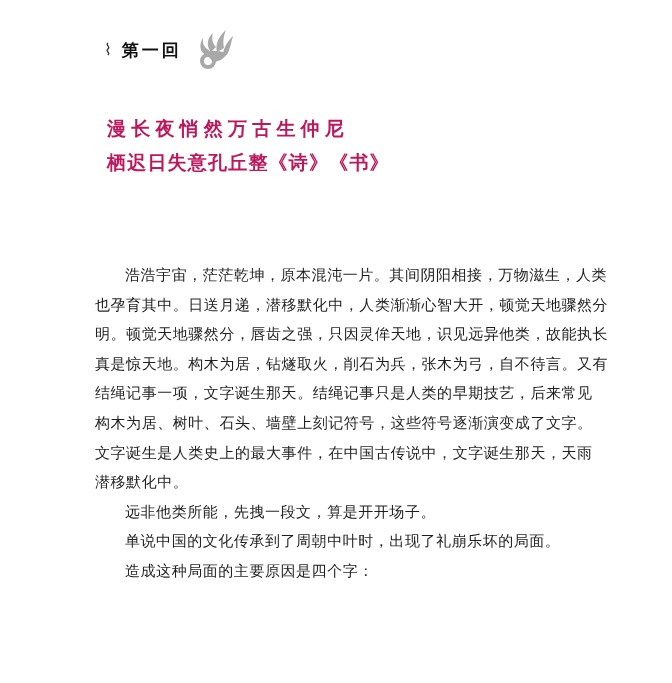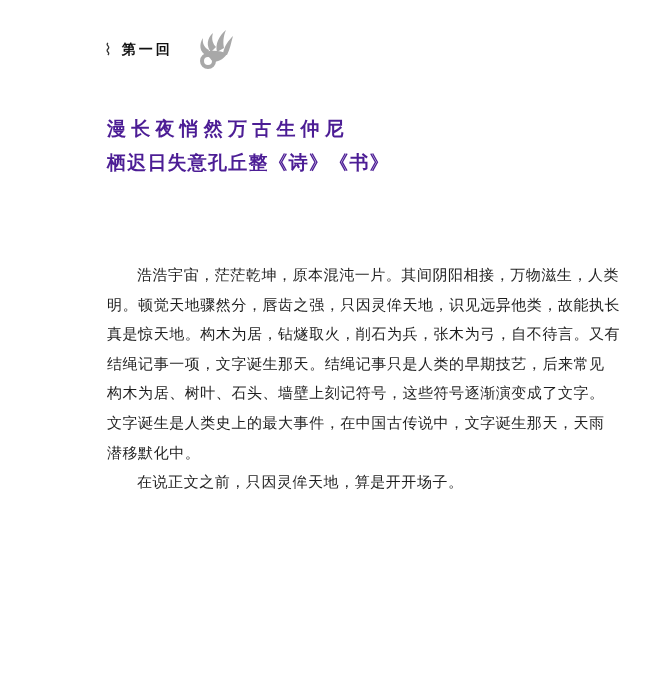--- a/index.html
+++ b/index.html
@@ -23,49 +23,49 @@
       display: flex;
       align-items: center;
     }
     .chapter-mark {
       font-size: 16px;
       color: #333;
       margin-right: 10px;
       line-height: 1;
     }
     .chapter-label {
-      font-size: 14px;
+      font-size: 17px;
       font-weight: bold;
       letter-spacing: 3px;
       color: #111;
     }
     .flame-icon {
       position: absolute;
       left: 193px;
       top: 26px;
       width: 44px;
       height: 44px;
     }
     .title-block {
       position: absolute;
       left: 107px;
       top: 111px;
     }
     .title-line {
       font-size: 19px;
       font-weight: bold;
-      color: #4c1d95;
+      color: #be185d;
       line-height: 34px;
       white-space: nowrap;
     }
     .title-line.l1 { letter-spacing: 5.2px; }
     .title-line.l2 { letter-spacing: 1.2px; }
     .body-text {
       position: absolute;
-      left: 107px;
+      left: 95px;
       top: 261px;
       width: 470px;
       font-size: 15px;
       line-height: 29.6px;
       color: #1e1e1e;
     }
     .line {
       white-space: nowrap;
       display: block;
       height: 29.6px;
@@ -93,21 +93,24 @@
 </svg>
 
 <div class="title-block">
   <div class="title-line l1">漫长夜悄然万古生仲尼</div>
   <div class="title-line l2">栖迟日失意孔丘整《诗》《书》</div>
 </div>
 
 <div class="body-text">
   <div>
     <span class="line indent sp1">浩浩宇宙，茫茫乾坤，原本混沌一片。其间阴阳相接，万物滋生，人类</span>
+    <span class="line sp1">也孕育其中。日送月递，潜移默化中，人类渐渐心智大开，顿觉天地骤然分</span>
     <span class="line sp1">明。顿觉天地骤然分，唇齿之强，只因灵侔天地，识见远异他类，故能执长</span>
     <span class="line sp1">真是惊天地。构木为居，钻燧取火，削石为兵，张木为弓，自不待言。又有</span>
     <span class="line sp1">结绳记事一项，文字诞生那天。结绳记事只是人类的早期技艺，后来常见</span>
     <span class="line sp1">构木为居、树叶、石头、墙壁上刻记符号，这些符号逐渐演变成了文字。</span>
     <span class="line sp1">文字诞生是人类史上的最大事件，在中国古传说中，文字诞生那天，天雨</span>
     <span class="line sp1">潜移默化中。</span>
   </div>
-  <span class="line indent sp1">在说正文之前，只因灵侔天地，算是开开场子。</span>
+  <span class="line indent sp1">远非他类所能，先拽一段文，算是开开场子。</span>
+  <span class="line indent sp1">单说中国的文化传承到了周朝中叶时，出现了礼崩乐坏的局面。</span>
+  <span class="line indent sp1">造成这种局面的主要原因是四个字：</span>
 </div>
 
 </body></html>

